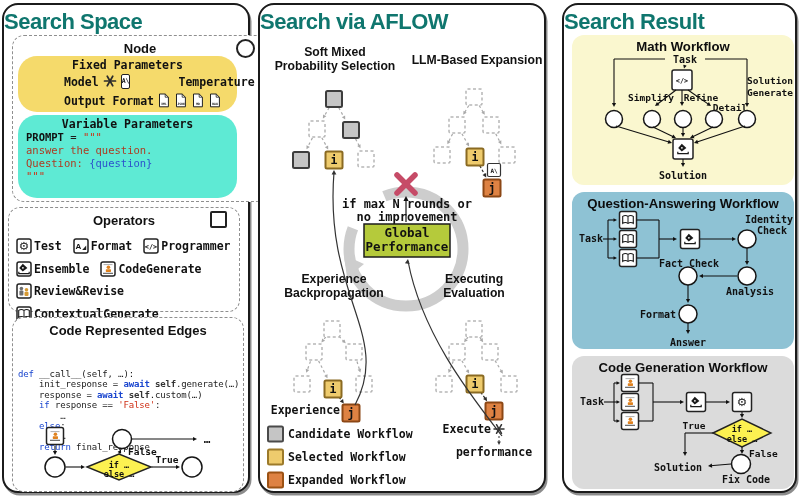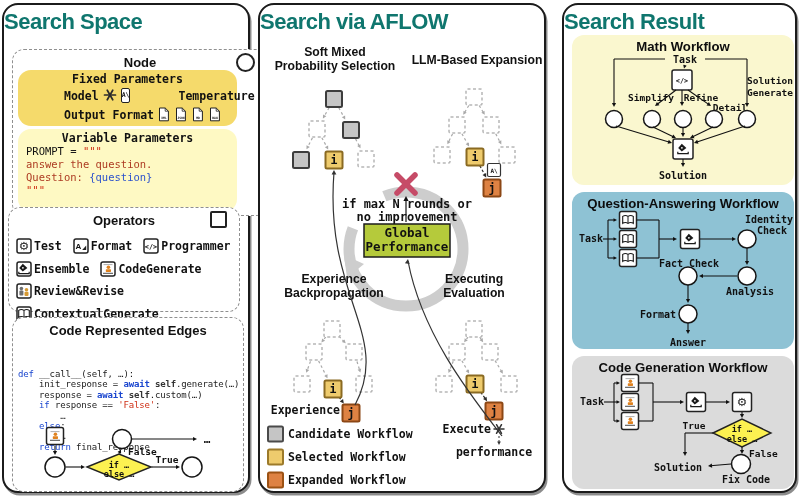--- a/index.html
+++ b/index.html
@@ -5,53 +5,53 @@
   html,body{margin:0;padding:0;background:#ffffff;}
   #root{position:relative;width:800px;height:496px;background:#fff;font-family:"Liberation Sans",sans-serif;overflow:hidden;}
   .panel{position:absolute;background:#fff;border:2.5px solid #1b1b1b;border-radius:16px;box-shadow:1.5px 2.5px 0 rgba(0,0,0,0.45);box-sizing:border-box;}
   .ptitle{text-align:left;font-weight:bold;font-size:22px;letter-spacing:-0.5px;margin-top:4px;color:#0f766e;position:relative;z-index:5;}
   .sub{position:absolute;border:1.6px dashed #8f8f8f;border-radius:12px;box-sizing:border-box;background:#fff;}
   .subhead{position:relative;text-align:center;padding-top:3px;height:18px;}
   .subtitle{font-weight:bold;font-size:13px;color:#111;}
   .node-glyph{position:absolute;right:12px;top:3px;width:15px;height:15px;border:2px solid #222;border-radius:50%;background:#fff;}
   .ops-glyph{position:absolute;right:12px;top:3px;width:13px;height:13px;border:2px solid #222;border-radius:2px;background:#fff;}
   .mono{font-family:"DejaVu Sans Mono",monospace;}
-  .fixedbox,.varbox{position:absolute;left:5px;width:219px;border-radius:13px;box-sizing:border-box;padding:2px 6px;}
+  .fixedbox,.varbox{position:absolute;left:5px;width:219px;border-radius:19px;box-sizing:border-box;padding:2px 6px;}
   .fixedbox{top:20px;height:56px;}
   .varbox{top:79px;height:83px;}
   .boxtitle{text-align:center;font-weight:bold;font-size:11.5px;color:#111;}
   .frow{display:flex;align-items:center;gap:4px;height:19px;font-size:11.5px;}
   .flabel{font-weight:bold;color:#111;white-space:pre;margin-left:40px;}
   .spacer{flex:1;}
   .aibox{display:inline-block;width:13px;height:13px;border:1.3px solid #222;border-radius:2px;background:#fff;font-weight:bold;font-size:6.5px;line-height:13px;text-align:center;color:#111;}
   .codeblock{font-family:"DejaVu Sans Mono",monospace;white-space:pre;color:#111;}
   #prompt-code{font-size:10.5px;line-height:13px;padding-left:2px;}
   #py-code{position:absolute;left:5px;top:19px;font-size:9px;line-height:10.4px;letter-spacing:-0.15px;margin-top:32px;}
-  .k{color:#111;font-weight:normal}.p{color:#1c1c1c}.s{color:#cf2e14}.r{color:#ad3b22}.b{color:#2c52cc}
+  .k{color:#111;font-weight:bold}.p{color:#1c1c1c}.s{color:#cf2e14}.r{color:#ad3b22}.b{color:#2c52cc}
   .kw{color:#1a46cf}.kwb{color:#1a46cf;font-weight:bold}.slf{color:#333;font-weight:bold}
   .op-rows{padding:6px 7px 0 7px;}
   .op-row{display:flex;align-items:center;gap:11px;height:22.5px;}
   .op-item{display:flex;align-items:center;gap:2px;}
   .op-label{font-family:"DejaVu Sans Mono",monospace;font-weight:bold;font-size:11.5px;color:#111;}
   .wfbox{position:absolute;border-radius:12px;box-sizing:border-box;}
   .wftitle{position:absolute;top:4px;left:0;right:0;text-align:center;font-weight:bold;font-size:13.2px;color:#0d0d0d;z-index:3;}
   .wfbox svg,.midsvg{position:absolute;left:0;top:0;}
   svg text{user-select:none;}
   .m{font-family:"DejaVu Sans Mono",monospace;font-weight:bold;fill:#111;}
   .sans{font-family:"Liberation Sans",sans-serif;font-weight:bold;fill:#111;}
 </style>
 </head>
 <body>
 
 <div id="root">
 
   <section class="panel" id="p-left" style="left:2px;top:3px;width:248px;height:490px">
     <div class="ptitle">Search Space</div>
 
-    <div class="sub" style="left:8px;top:44px;width:256px;height:167px">
+    <div class="sub" style="left:8px;top:30px;width:256px;height:167px">
       <div class="subhead">
         <span class="subtitle">Node</span>
         <span class="node-glyph"></span>
       </div>
       <div class="fixedbox" id="fixedbox" style="background: rgb(245, 218, 107);">
         <div class="boxtitle mono">Fixed Parameters</div>
         <div class="frow">
           <span class="flabel mono">Model</span>
           <span id="openai-slot"><svg width="14" height="14">
                 <line x1="1.5" y1="7" x2="12.5" y2="7" stroke="#2b2b2b" stroke-width="1.7" stroke-linecap="round"></line>
@@ -86,21 +86,21 @@
                 <text x="6" y="12.3" text-anchor="middle" font-size="3" class="m" fill="#111">MD</text>
               </svg>
               <svg width="12" height="15">
                 <path d="M1.5,1 H7.2 L10.4,4.2 V13.8 H1.5 Z" fill="#fff" stroke="#222" stroke-width="1"></path>
                 <path d="M7.2,1 V4.2 H10.4" fill="none" stroke="#222" stroke-width="0.8"></path>
                 <text x="6" y="12.3" text-anchor="middle" font-size="3" class="m" fill="#111">RAW</text>
               </svg>
             </span>
         </div>
       </div>
-      <div class="varbox" id="varbox" style="background: #fef9c3;">
+      <div class="varbox" id="varbox" style="background: #5eead4;">
         <div class="boxtitle mono">Variable Parameters</div>
         <div id="prompt-code" class="codeblock"><div><span class="k">PROMPT</span><span class="p"> = </span><span class="s">"""</span></div><div><span class="r">answer the question.</span></div><div><span class="r">Question: </span><span class="b">{question}</span></div><div><span class="s">"""</span></div></div>
       </div>
     </div>
 
     <div class="sub" style="left:4px;top:202px;width:232px;height:105px">
       <div class="subhead">
         <span class="subtitle">Operators</span>
         <span class="ops-glyph"></span>
       </div>

